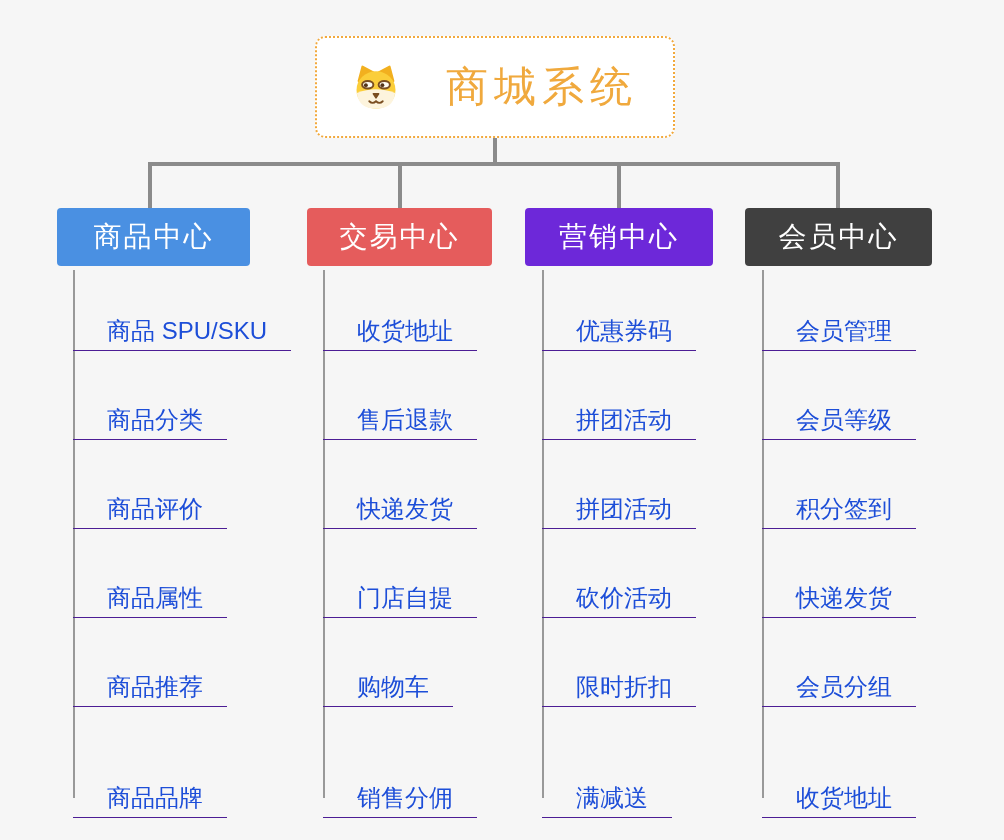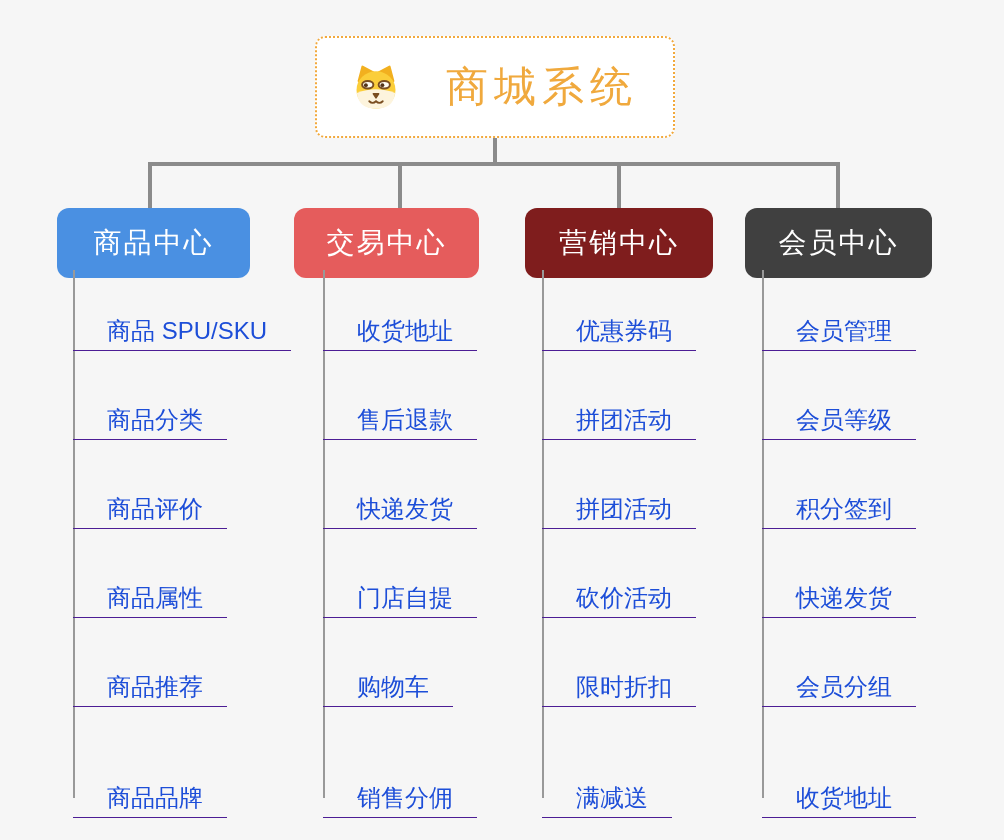--- a/index.html
+++ b/index.html
@@ -18,26 +18,26 @@
   }
   .doge{width:48px;height:48px;flex:0 0 auto;}
   
   .conn{position:absolute;background:#8b8b8b;}
   .stem{left:493px;top:138px;width:4px;height:26px;}
   .hbar{left:148px;top:162px;width:692px;height:4px;}
   .drop{top:162px;width:4px;height:48px;}
   .drop1{left:148px;} .drop2{left:398px;} .drop3{left:617px;} .drop4{left:836px;}
   
   .branch{
-    position:absolute;top:208px;height:70px;border-radius:12px;
+    position:absolute;top:208px;height:58px;border-radius:4px;
     display:flex;align-items:center;justify-content:center;
     color:#ffffff;font-size:28px;letter-spacing:2px;white-space:nowrap;
   }
   .branch1{left:57px;width:193px;}
-  .branch2{left:294px;width:185px;font-family:Liberation Serif, serif;}
+  .branch2{left:307px;width:185px;font-family:Liberation Serif, serif;}
   .branch3{left:525px;width:188px;}
   .branch4{left:745px;width:187px;}
   
   .col{position:absolute;top:270px;width:240px;}
   .col1{left:73px;} .col2{left:323px;} .col3{left:542px;} .col4{left:762px;}
   .vline{position:absolute;left:0;top:0;width:2px;height:528px;background:#999999;}
   .leaf{
     position:absolute;left:0;width:max-content;
     padding:0 24px 4px 34px;border-bottom:1px solid #4c1d95;
     font-size:24px;line-height:30px;color:#1d4ed8;white-space:nowrap;
@@ -71,21 +71,21 @@
   <div class="conn drop drop2"></div>
   <div class="conn drop drop3"></div>
   <div class="conn drop drop4"></div>
 
   <div class="branch branch1" style="background-color: rgb(74, 144, 226);">
     <span>商品中心</span>
   </div>
   <div class="branch branch2" style="background-color: rgb(229, 92, 92);">
     <span>交易中心</span>
   </div>
-  <div class="branch branch3" style="background-color: #7f1d1d;">
+  <div class="branch branch3" style="background-color: #6d28d9;">
     <span>营销中心</span>
   </div>
   <div class="branch branch4" style="background-color: #404040;">
     <span>会员中心</span>
   </div>
 
   <div class="col col1">
     <div class="vline"></div>
     <div class="leaf r1">商品 SPU/SKU</div>
     <div class="leaf r2">商品分类</div>

